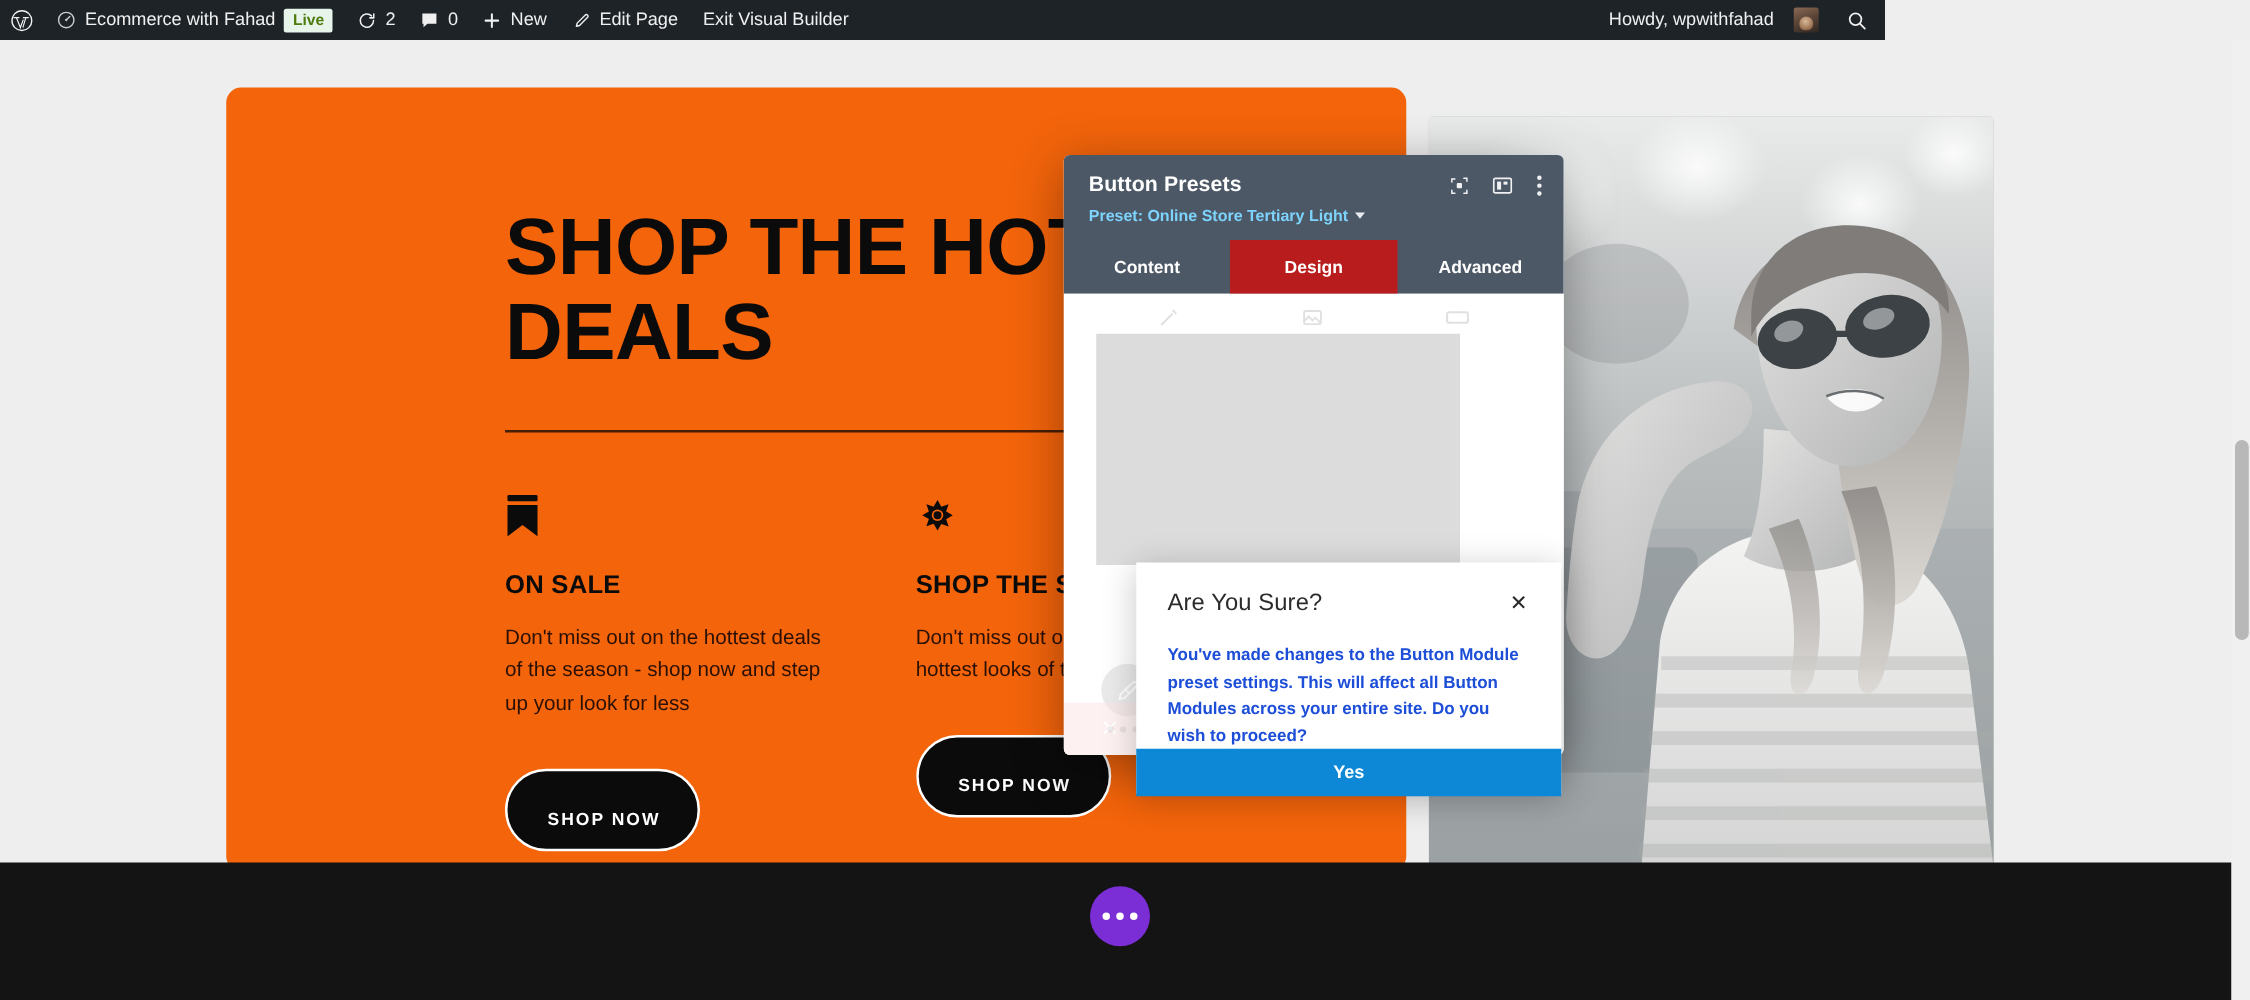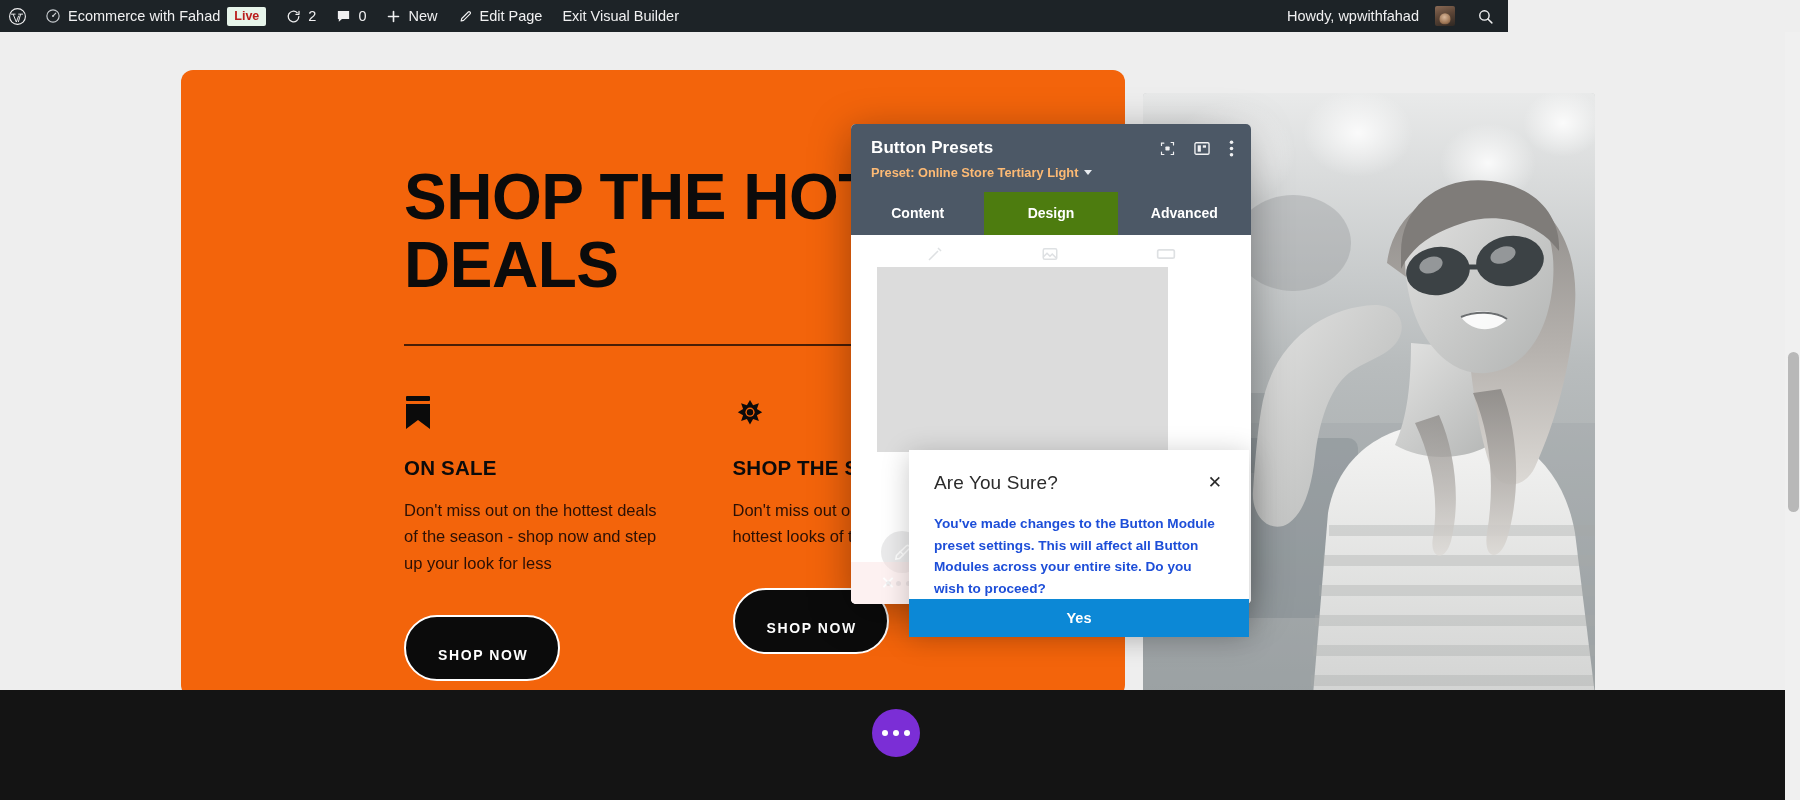--- a/index.html
+++ b/index.html
@@ -24,21 +24,21 @@
   .ab-right { margin-left: auto; display: flex; align-items: center; height: 32px; padding-right: 14px; }
   .ab-item {
     display: flex; align-items: center; gap: 7px;
     height: 32px; padding: 0 10px;
     color: #f0f0f1; white-space: nowrap;
   }
   .ab-item.first { padding-left: 8px; padding-right: 8px; }
   .ab-ico { display: inline-flex; align-items: center; justify-content: center; }
   .ab-ico svg { display: block; }
   .live-badge {
-    background: #e6f4ea; color: #b91c1c;
+    background: #e6f4ea; color: #4d7c0f;
     font-size: 12.5px; font-weight: 600;
     padding: 1px 7px 2px; border-radius: 2px;
     line-height: 16px;
   }
   .ab-num { font-size: 14.5px; }
   .avatar-box {
     width: 20px; height: 20px; margin-left: 9px;
     border-radius: 2px; overflow: hidden; flex: none;
     background: linear-gradient(160deg,#8a6a55 0%,#5d4637 45%,#2e2722 100%);
     position: relative;
@@ -168,33 +168,33 @@
   .dm-head-top { display: flex; align-items: center; }
   .dm-title {
     color: #ffffff; font-size: 17px; font-weight: 700;
     letter-spacing: .1px;
   }
   .dm-head-icons { margin-left: auto; display: flex; align-items: center; gap: 19px; }
   .dm-hicon { color: #ffffff; opacity: .92; cursor: pointer; display:flex; }
   .dm-hicon svg { display: block; }
   .dm-preset {
     margin-top: 7px;
-    color: #fdba74; font-size: 12.8px; font-weight: 700;
+    color: #7dd3fc; font-size: 12.8px; font-weight: 700;
     display: flex; align-items: center; gap: 6px;
     cursor: pointer;
   }
   .caret { width:0;height:0;border-left:4px solid transparent;border-right:4px solid transparent;border-top:5px solid #e8ecf0; }
 
   .dm-tabs { display: flex; background: #4c5866; flex: none; }
   .dm-tab {
     flex: 1; text-align: center;
     color: #ffffff; font-size: 14px; font-weight: 700;
     padding: 13px 0 14px; cursor: pointer;
   }
-  .dm-tab.active { background: #4d7c0f; }
+  .dm-tab.active { background: #b91c1c; }
 
   .dm-body { position: relative; flex: 1; background: #ffffff; overflow: hidden; }
   .dm-faint-row {
     display: flex; justify-content: space-around; align-items: center;
     padding: 10px 26px 0; opacity: .18;
   }
   .dm-faint-row svg { display:block; }
   .dm-preview {
     position: absolute; left: 26px; top: 32px;
     width: 291px; height: 185px;

